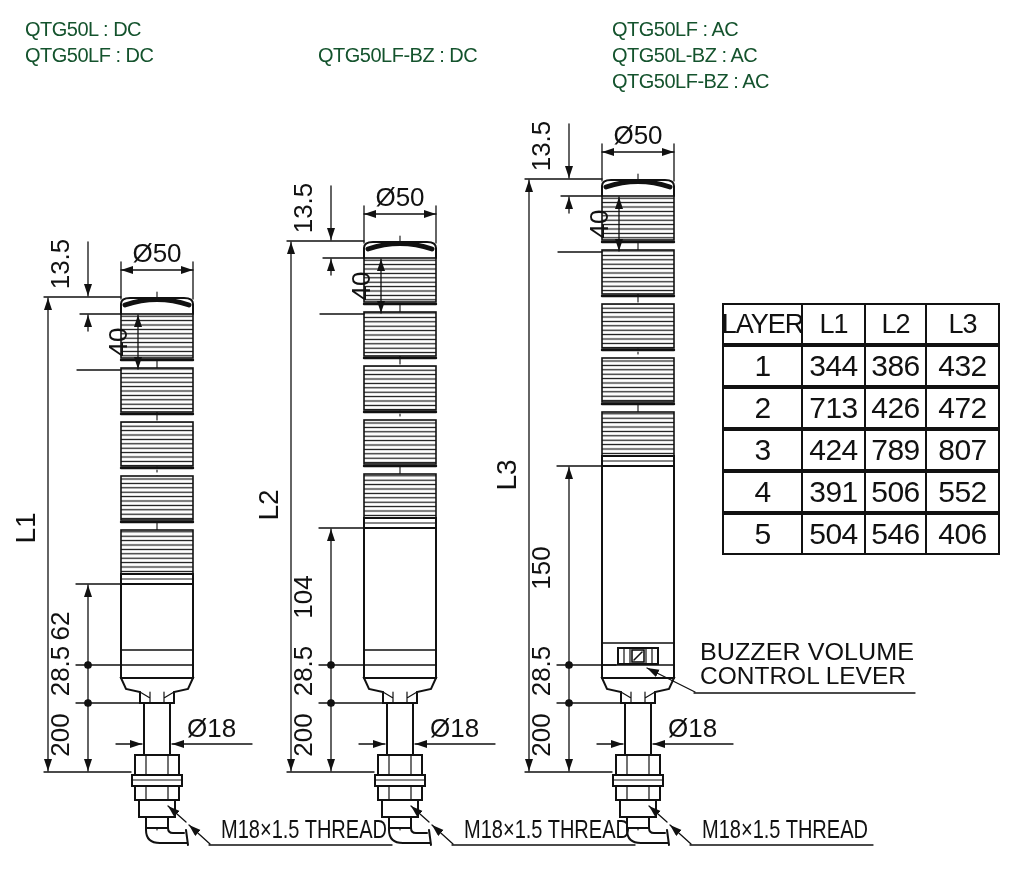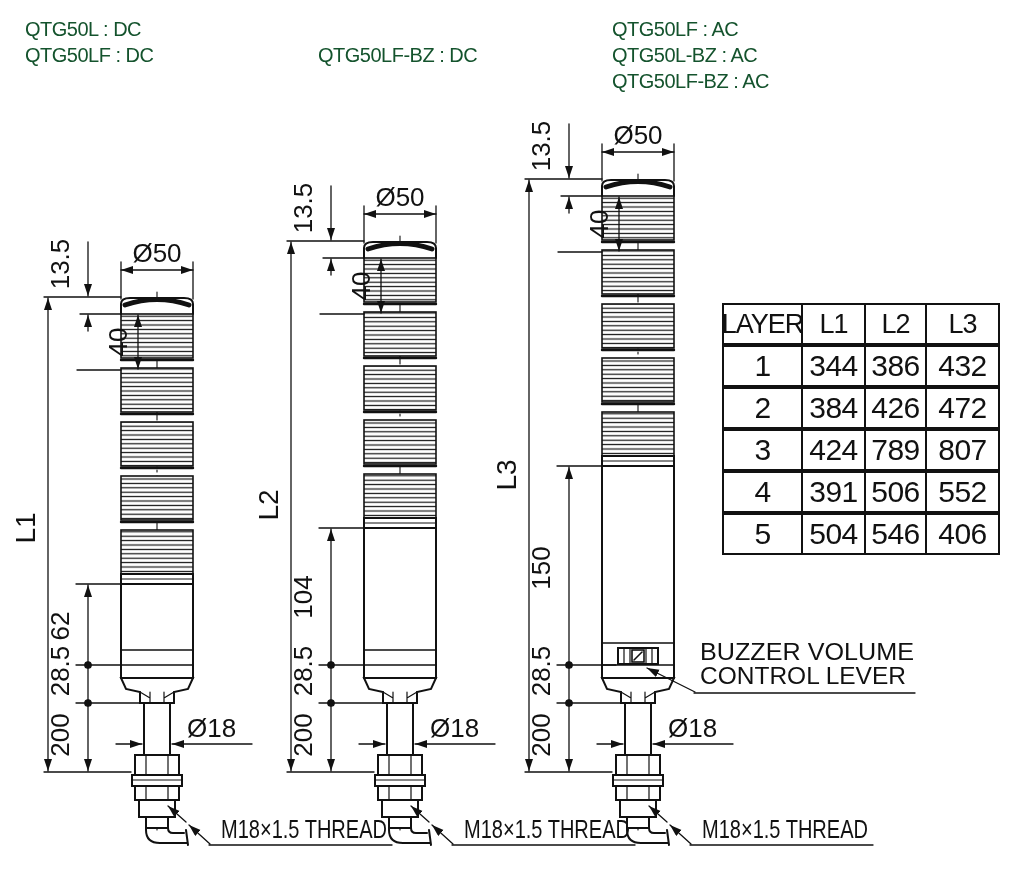--- a/index.html
+++ b/index.html
@@ -241,21 +241,21 @@
       <div class="tc c4">L3</div>
     </div>
     <div class="trow">
       <div class="tc c1">1</div>
       <div class="tc c2">344</div>
       <div class="tc c3">386</div>
       <div class="tc c4">432</div>
     </div>
     <div class="trow">
       <div class="tc c1">2</div>
-      <div class="tc c2">384</div>
+      <div class="tc c2">713</div>
       <div class="tc c3">426</div>
       <div class="tc c4">472</div>
     </div>
     <div class="trow">
       <div class="tc c1">3</div>
       <div class="tc c2">424</div>
       <div class="tc c3">789</div>
       <div class="tc c4">807</div>
     </div>
     <div class="trow">

